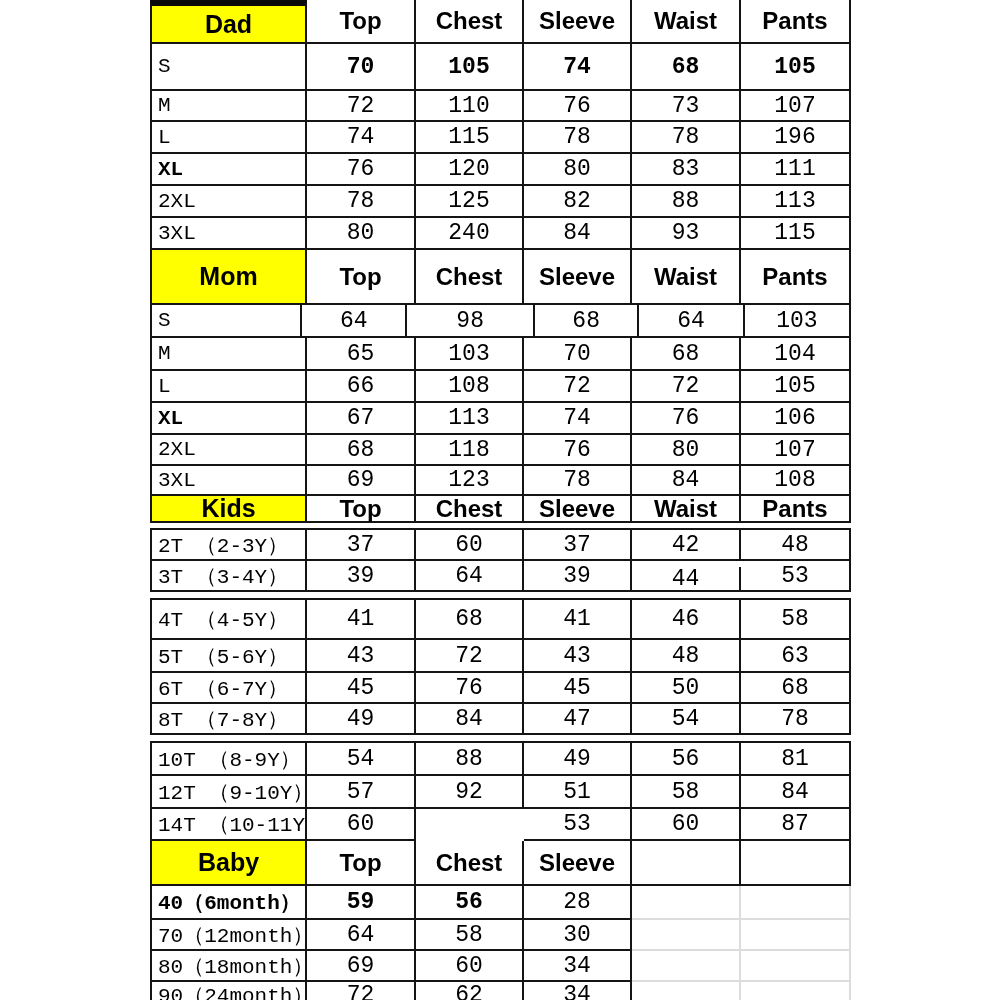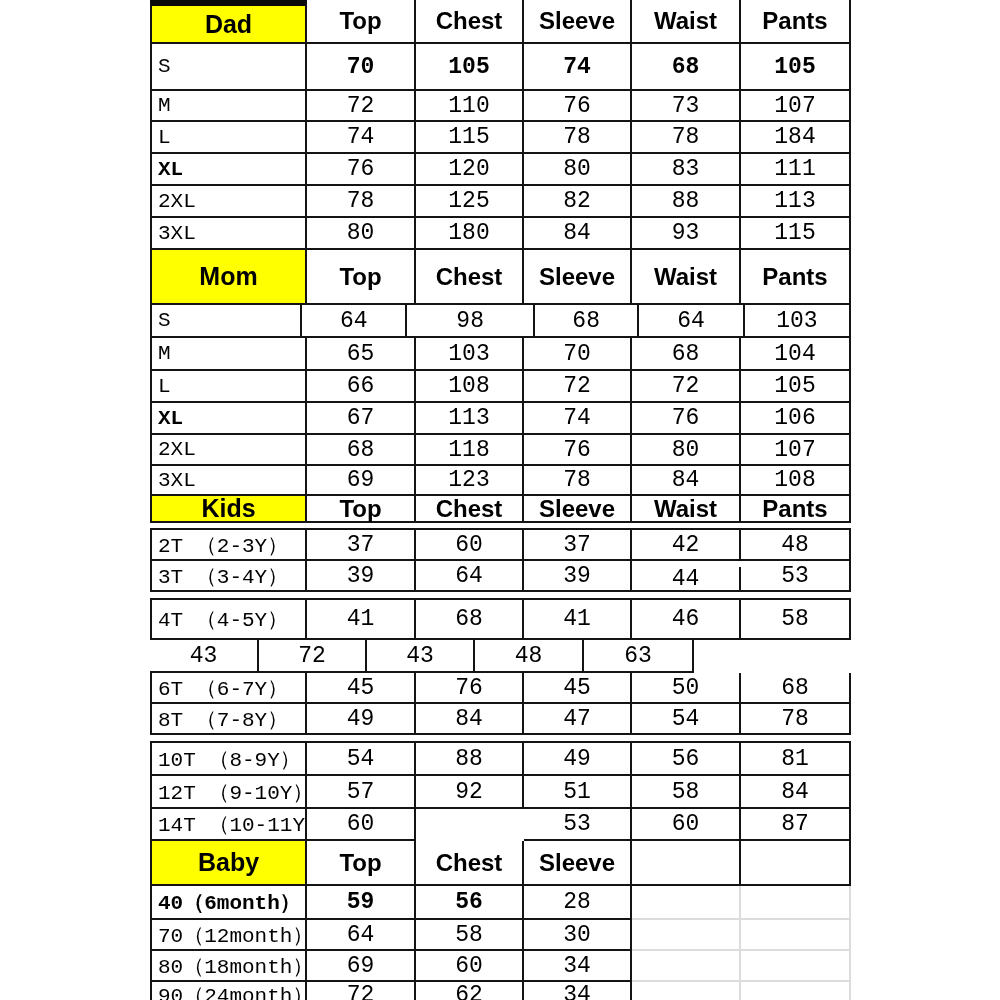--- a/index.html
+++ b/index.html
@@ -102,42 +102,42 @@
       <div class="cell vcell" style="width: 108px;">76</div>
       <div class="cell vcell" style="width: 109px;">73</div>
       <div class="cell vcell" style="width: 110px;">107</div>
     </div>
     <div class="trow" style="height: 32px;">
       <div class="cell lcell first" style="width: 157px;">L</div>
       <div class="cell vcell" style="width: 109px;">74</div>
       <div class="cell vcell" style="width: 108px;">115</div>
       <div class="cell vcell" style="width: 108px;">78</div>
       <div class="cell vcell" style="width: 109px;">78</div>
-      <div class="cell vcell" style="width: 110px;">184</div>
+      <div class="cell vcell" style="width: 110px;">196</div>
     </div>
     <div class="trow" style="height: 32px;">
       <div class="cell lcell first bold" style="width: 157px;">XL</div>
       <div class="cell vcell" style="width: 109px;">76</div>
       <div class="cell vcell" style="width: 108px;">120</div>
       <div class="cell vcell" style="width: 108px;">80</div>
       <div class="cell vcell" style="width: 109px;">83</div>
       <div class="cell vcell" style="width: 110px;">111</div>
     </div>
     <div class="trow" style="height: 32px;">
       <div class="cell lcell first" style="width: 157px;">2XL</div>
       <div class="cell vcell" style="width: 109px;">78</div>
       <div class="cell vcell" style="width: 108px;">125</div>
       <div class="cell vcell" style="width: 108px;">82</div>
       <div class="cell vcell" style="width: 109px;">88</div>
       <div class="cell vcell" style="width: 110px;">113</div>
     </div>
     <div class="trow" style="height: 32px;">
       <div class="cell lcell first" style="width: 157px;">3XL</div>
       <div class="cell vcell" style="width: 109px;">80</div>
-      <div class="cell vcell" style="width: 108px;">180</div>
+      <div class="cell vcell" style="width: 108px;">240</div>
       <div class="cell vcell" style="width: 108px;">84</div>
       <div class="cell vcell" style="width: 109px;">93</div>
       <div class="cell vcell" style="width: 110px;">115</div>
     </div>
     <div class="trow" style="height: 55px;">
       <div class="cell ycell first" style="width: 157px;">Mom</div>
       <div class="cell hcell" style="width: 109px;">Top</div>
       <div class="cell hcell" style="width: 108px;">Chest</div>
       <div class="cell hcell" style="width: 108px;">Sleeve</div>
       <div class="cell hcell" style="width: 109px;">Waist</div>
@@ -217,20 +217,21 @@
     </div>
     <div class="trow" style="height: 42px; margin-top: 6px;">
       <div class="cell lcell first btop" style="width: 157px;">4T （4-5Y）</div>
       <div class="cell vcell btop" style="width: 109px;">41</div>
       <div class="cell vcell btop" style="width: 108px;">68</div>
       <div class="cell vcell btop" style="width: 108px;">41</div>
       <div class="cell vcell btop" style="width: 109px;">46</div>
       <div class="cell vcell btop" style="width: 110px;">58</div>
     </div>
     <div class="trow" style="height: 33px;">
+      <div class="cell lcell first" style="width: 157px;">5T （5-6Y）</div>
       <div class="cell vcell" style="width: 109px;">43</div>
       <div class="cell vcell" style="width: 108px;">72</div>
       <div class="cell vcell" style="width: 108px;">43</div>
       <div class="cell vcell" style="width: 109px;">48</div>
       <div class="cell vcell" style="width: 110px;">63</div>
     </div>
     <div class="trow" style="height: 31px;">
       <div class="cell lcell first" style="width: 157px;">6T （6-7Y）</div>
       <div class="cell vcell" style="width: 109px;">45</div>
       <div class="cell vcell" style="width: 108px;">76</div>

